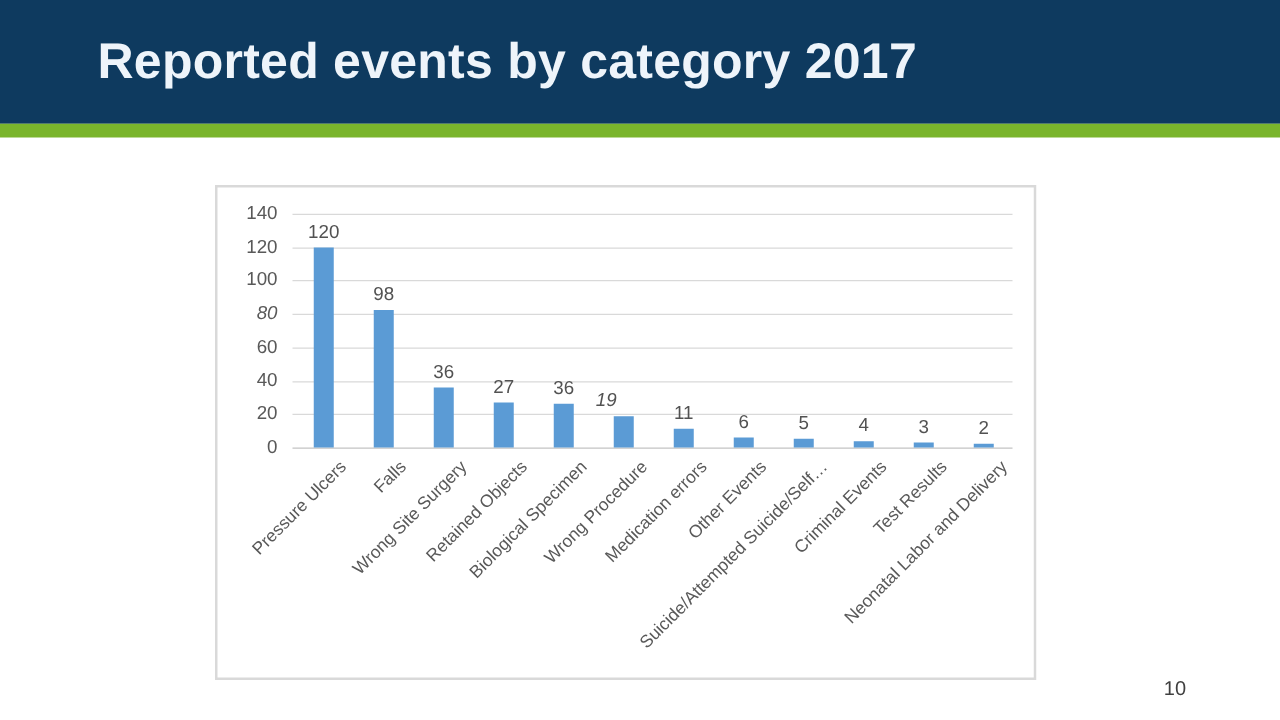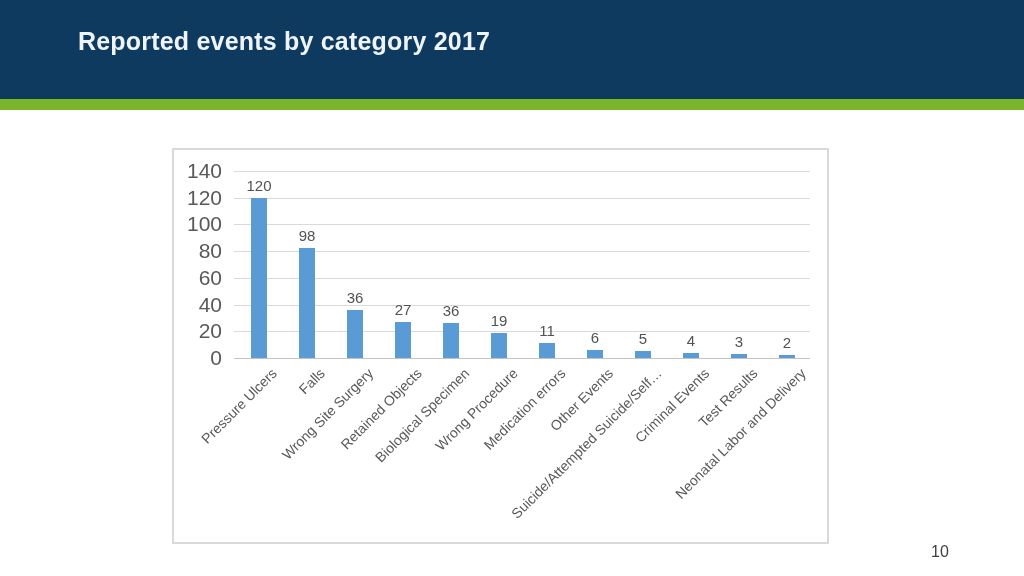--- a/index.html
+++ b/index.html
@@ -7,38 +7,38 @@
     position:relative;width:1024px;height:576px;overflow:hidden;
     background:var(--body-bg,#fff);
     font-family:"Liberation Sans",sans-serif;
   }
   .header{
     position:absolute;left:0;top:0;width:1024px;height:99px;
     background:var(--header-bg,#0e3a5f);
   }
   .slide-title{
     position:absolute;left:78px;top:27px;margin:0;
-    font-size:25px;font-weight:600;letter-spacing:.2px;
+    font-size:40px;font-weight:600;letter-spacing:.2px;
     color:var(--title-text,#eef4fa);
     font-family:"Liberation Sans",sans-serif;
   }
   .accent-stripe{
     position:absolute;left:0;top:99px;width:1024px;height:11px;
     background:var(--accent-green,#7ab52c);
   }
   .chart-frame{
     position:absolute;left:172px;top:148px;width:657px;height:396px;
     box-sizing:border-box;border:2px solid var(--chart-border,#d9d9d9);
     background:#fff;
   }
   .gridline{position:absolute;height:1px;background:var(--grid-line,#d9d9d9);}
   .axis-line{background:#c3c3c3;}
   .ytick{
     position:absolute;left:-2px;width:50px;text-align:right;
-    font-size:21px;color:var(--axis-text,#595959);line-height:18px;
+    font-size:15px;color:var(--axis-text,#595959);line-height:18px;
   }
   .bar{position:absolute;background:var(--bar-blue,#5b9bd5);}
   .dlabel{
     position:absolute;width:56px;text-align:center;
     font-size:15px;color:var(--value-label-text,#525252);line-height:18px;
   }
   .clabel{
     position:absolute;white-space:nowrap;
     font-size:14px;color:var(--axis-text,#595959);line-height:16px;
     transform:rotate(-45deg);transform-origin:100% 0;
@@ -61,21 +61,21 @@
     <div id="chart" style="position:absolute;left:0;top:0;width:653px;height:392px;">
         <div class="gridline axis-line" style="left: 60px; top: 208px; width: 576px;"></div>
         <div class="ytick" style="top: 199px;">0</div>
         <div class="gridline" style="left: 60px; top: 181px; width: 576px;"></div>
         <div class="ytick" style="top: 172px;">20</div>
         <div class="gridline" style="left: 60px; top: 155px; width: 576px;"></div>
         <div class="ytick" style="top: 146px;">40</div>
         <div class="gridline" style="left: 60px; top: 128px; width: 576px;"></div>
         <div class="ytick" style="top: 119px;">60</div>
         <div class="gridline" style="left: 60px; top: 101px; width: 576px;"></div>
-        <div class="ytick" style="top: 92px;">80</div>
+        <div class="ytick" style="top: 92px; font-style: italic;">80</div>
         <div class="gridline" style="left: 60px; top: 74px; width: 576px;"></div>
         <div class="ytick" style="top: 65px;">100</div>
         <div class="gridline" style="left: 60px; top: 48px; width: 576px;"></div>
         <div class="ytick" style="top: 39px;">120</div>
         <div class="gridline" style="left: 60px; top: 21px; width: 576px;"></div>
         <div class="ytick" style="top: 12px;">140</div>
         <div class="bar" style="left: 77px; top: 47.7143px; width: 16px; height: 160.286px;"></div>
         <div class="dlabel" style="left: 57px; top: 26.7143px;">120</div>
         <div class="clabel" style="right: 558px; top: 215px;">Pressure Ulcers</div>
         <div class="bar" style="left: 125px; top: 98.4714px; width: 16px; height: 109.529px;"></div>
@@ -84,21 +84,21 @@
         <div class="bar" style="left: 173px; top: 159.914px; width: 16px; height: 48.0857px;"></div>
         <div class="dlabel" style="left: 153px; top: 138.914px;">36</div>
         <div class="clabel" style="right: 462px; top: 215px;">Wrong Site Surgery</div>
         <div class="bar" style="left: 221px; top: 171.936px; width: 16px; height: 36.0643px;"></div>
         <div class="dlabel" style="left: 201px; top: 150.936px;">27</div>
         <div class="clabel" style="right: 414px; top: 215px;">Retained Objects</div>
         <div class="bar" style="left: 269px; top: 173.271px; width: 16px; height: 34.7286px;"></div>
         <div class="dlabel" style="left: 249px; top: 152.271px;">36</div>
         <div class="clabel" style="right: 366px; top: 215px;">Biological Specimen</div>
         <div class="bar" style="left: 317px; top: 182.621px; width: 16px; height: 25.3786px;"></div>
-        <div class="dlabel" style="left: 297px; top: 161.621px;">19</div>
+        <div class="dlabel" style="left: 283px; top: 161.621px; font-style: italic;">19</div>
         <div class="clabel" style="right: 318px; top: 215px;">Wrong Procedure</div>
         <div class="bar" style="left: 365px; top: 193.307px; width: 16px; height: 14.6929px;"></div>
         <div class="dlabel" style="left: 345px; top: 172.307px;">11</div>
         <div class="clabel" style="right: 270px; top: 215px;">Medication errors</div>
         <div class="bar" style="left: 413px; top: 199.986px; width: 16px; height: 8.01429px;"></div>
         <div class="dlabel" style="left: 393px; top: 178.986px;">6</div>
         <div class="clabel" style="right: 222px; top: 215px;">Other Events</div>
         <div class="bar" style="left: 461px; top: 201.321px; width: 16px; height: 6.67857px;"></div>
         <div class="dlabel" style="left: 441px; top: 180.321px;">5</div>
         <div class="clabel" style="right: 174px; top: 215px;">Suicide/Attempted Suicide/Self…</div>

